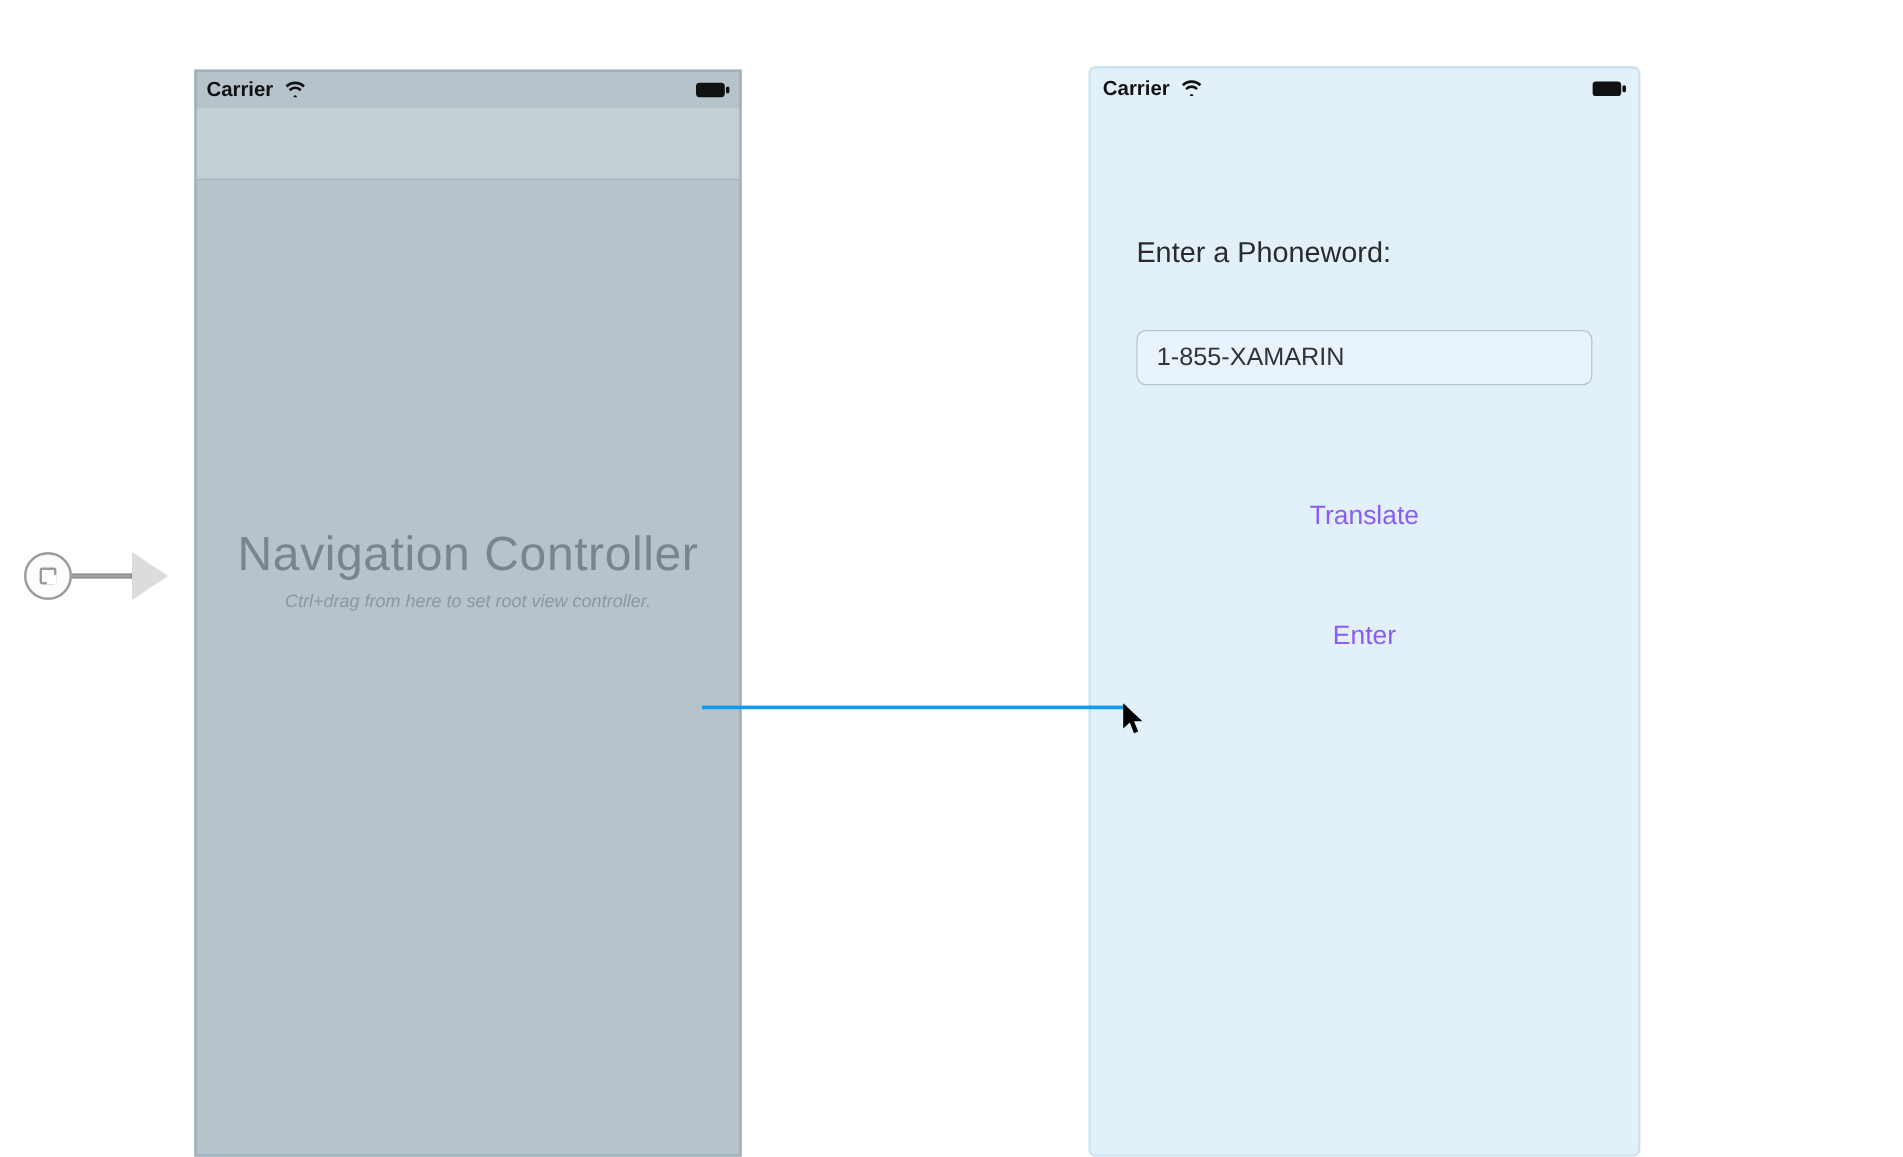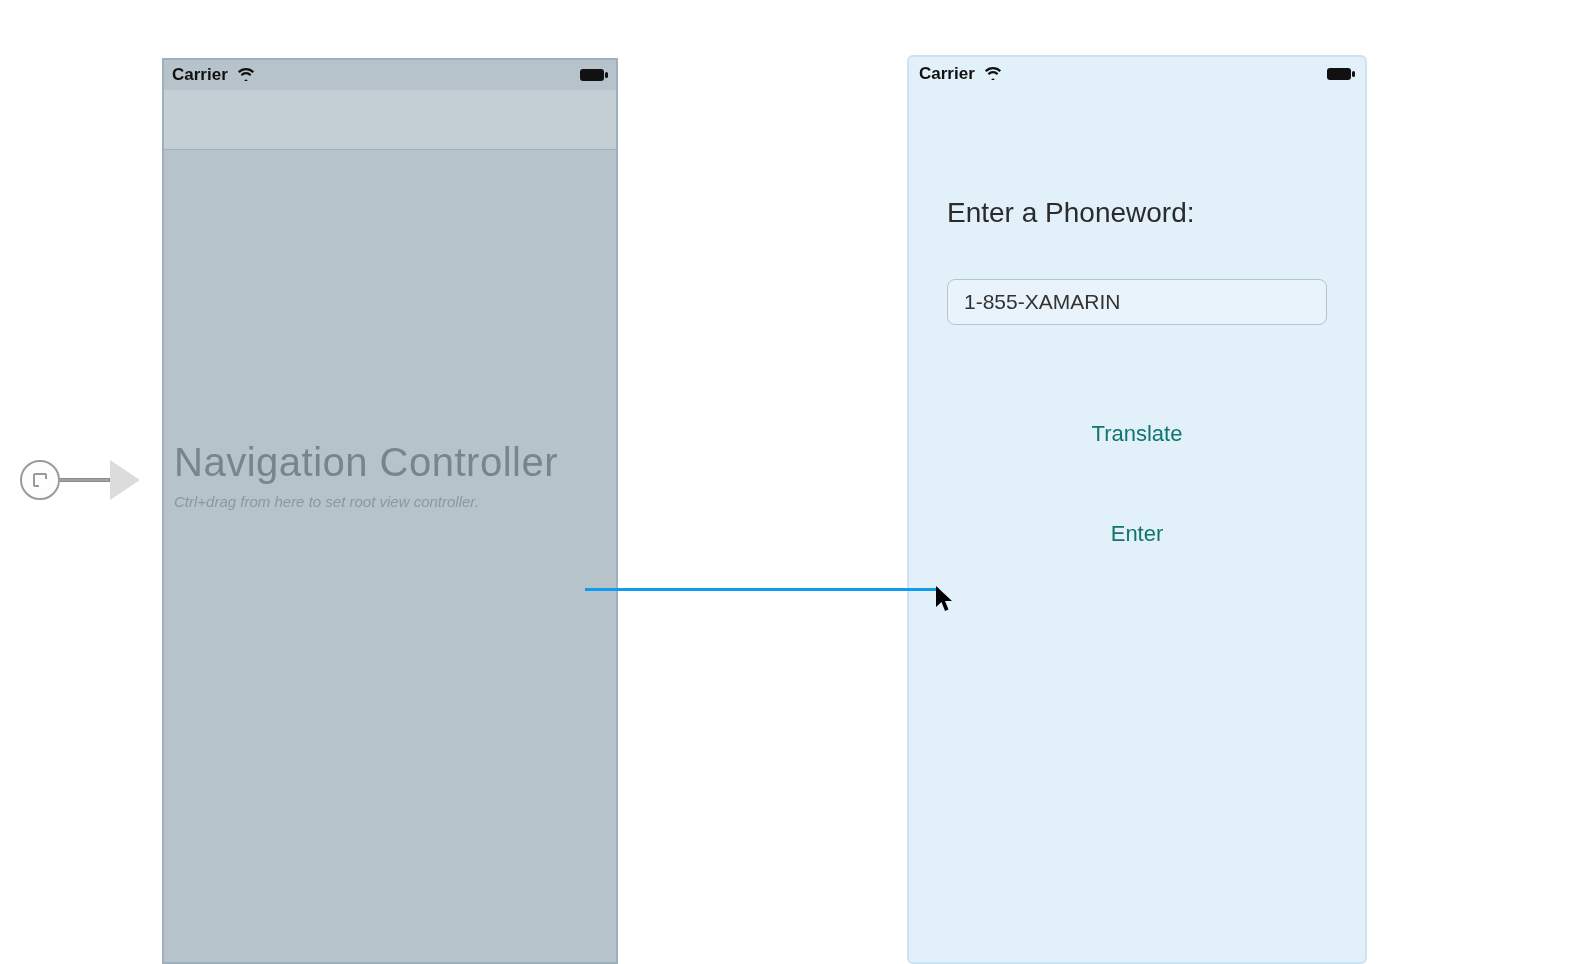--- a/index.html
+++ b/index.html
@@ -99,21 +99,21 @@
   .battery-svg { width: 28px; height: 14px; }
   .nav-navbar {
     height: 60px;
     background: #c3ced5;
     border-bottom: 1px solid #9fb0bb;
   }
   .nav-center {
     position: absolute;
     top: 380px;
     left: 0; right: 0;
-    text-align: left;
+    text-align: center;
     padding: 0 10px;
   }
   .nav-title {
     font-size: 40px;
     font-weight: 400;
     color: #79858e;
     letter-spacing: 0.5px;
   }
   .nav-subtitle {
     margin-top: 8px;
@@ -141,42 +141,42 @@
     padding: 0 10px 10px 10px;
     font-size: 17px;
     font-weight: 600;
     color: #111;
   }
   .content-area {
     padding: 0 38px;
   }
   .prompt-label {
     margin-top: 96px;
-    font-size: 28px;
+    font-size: 24px;
     color: #2b2b2b;
     font-weight: 400;
   }
   .phoneword-input {
     margin-top: 50px;
     width: 100%;
     height: 46px;
     border: 1px solid #b7c4cd;
     border-radius: 8px;
     background: #e8f3fb;
     font-size: 21px;
     color: #333;
     padding: 0 16px;
     outline: none;
   }
   .ios-button {
     display: block;
     width: 100%;
     text-align: center;
     font-size: 22px;
-    color: #0f766e;
+    color: #8b5cf6;
     background: transparent;
     border: none;
     cursor: pointer;
     font-weight: 500;
   }
   .btn-translate { margin-top: 96px; }
   .btn-call { margin-top: 74px; }
 
   
   .segue-line {

